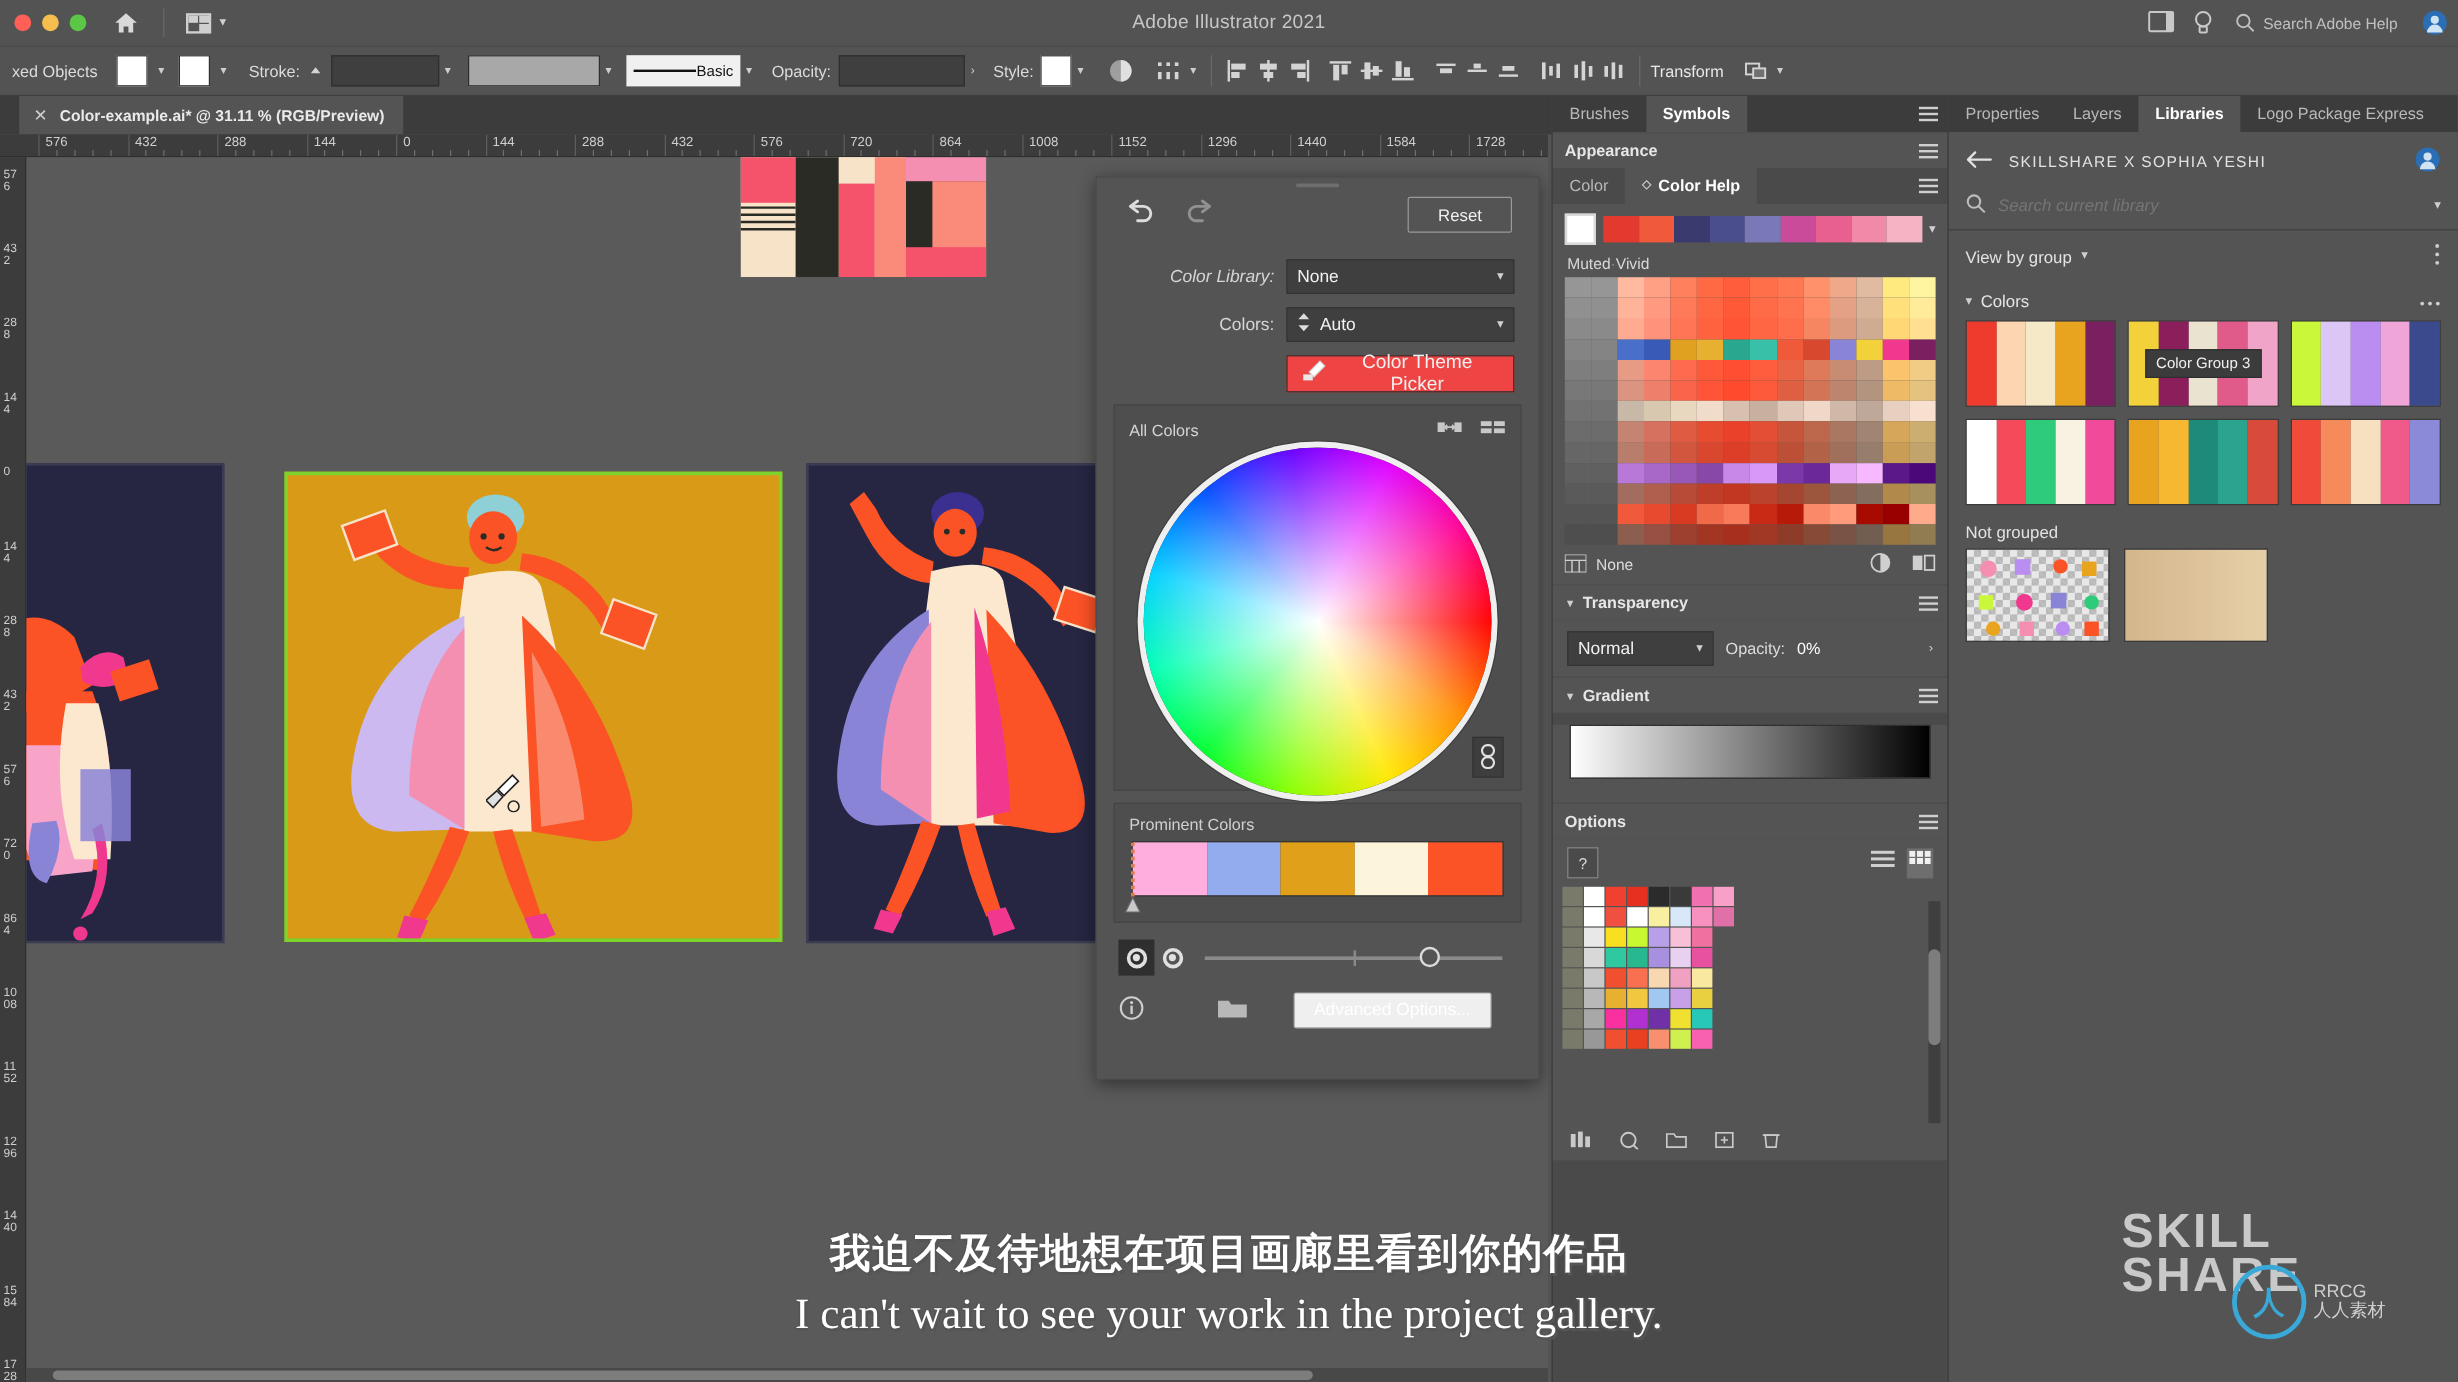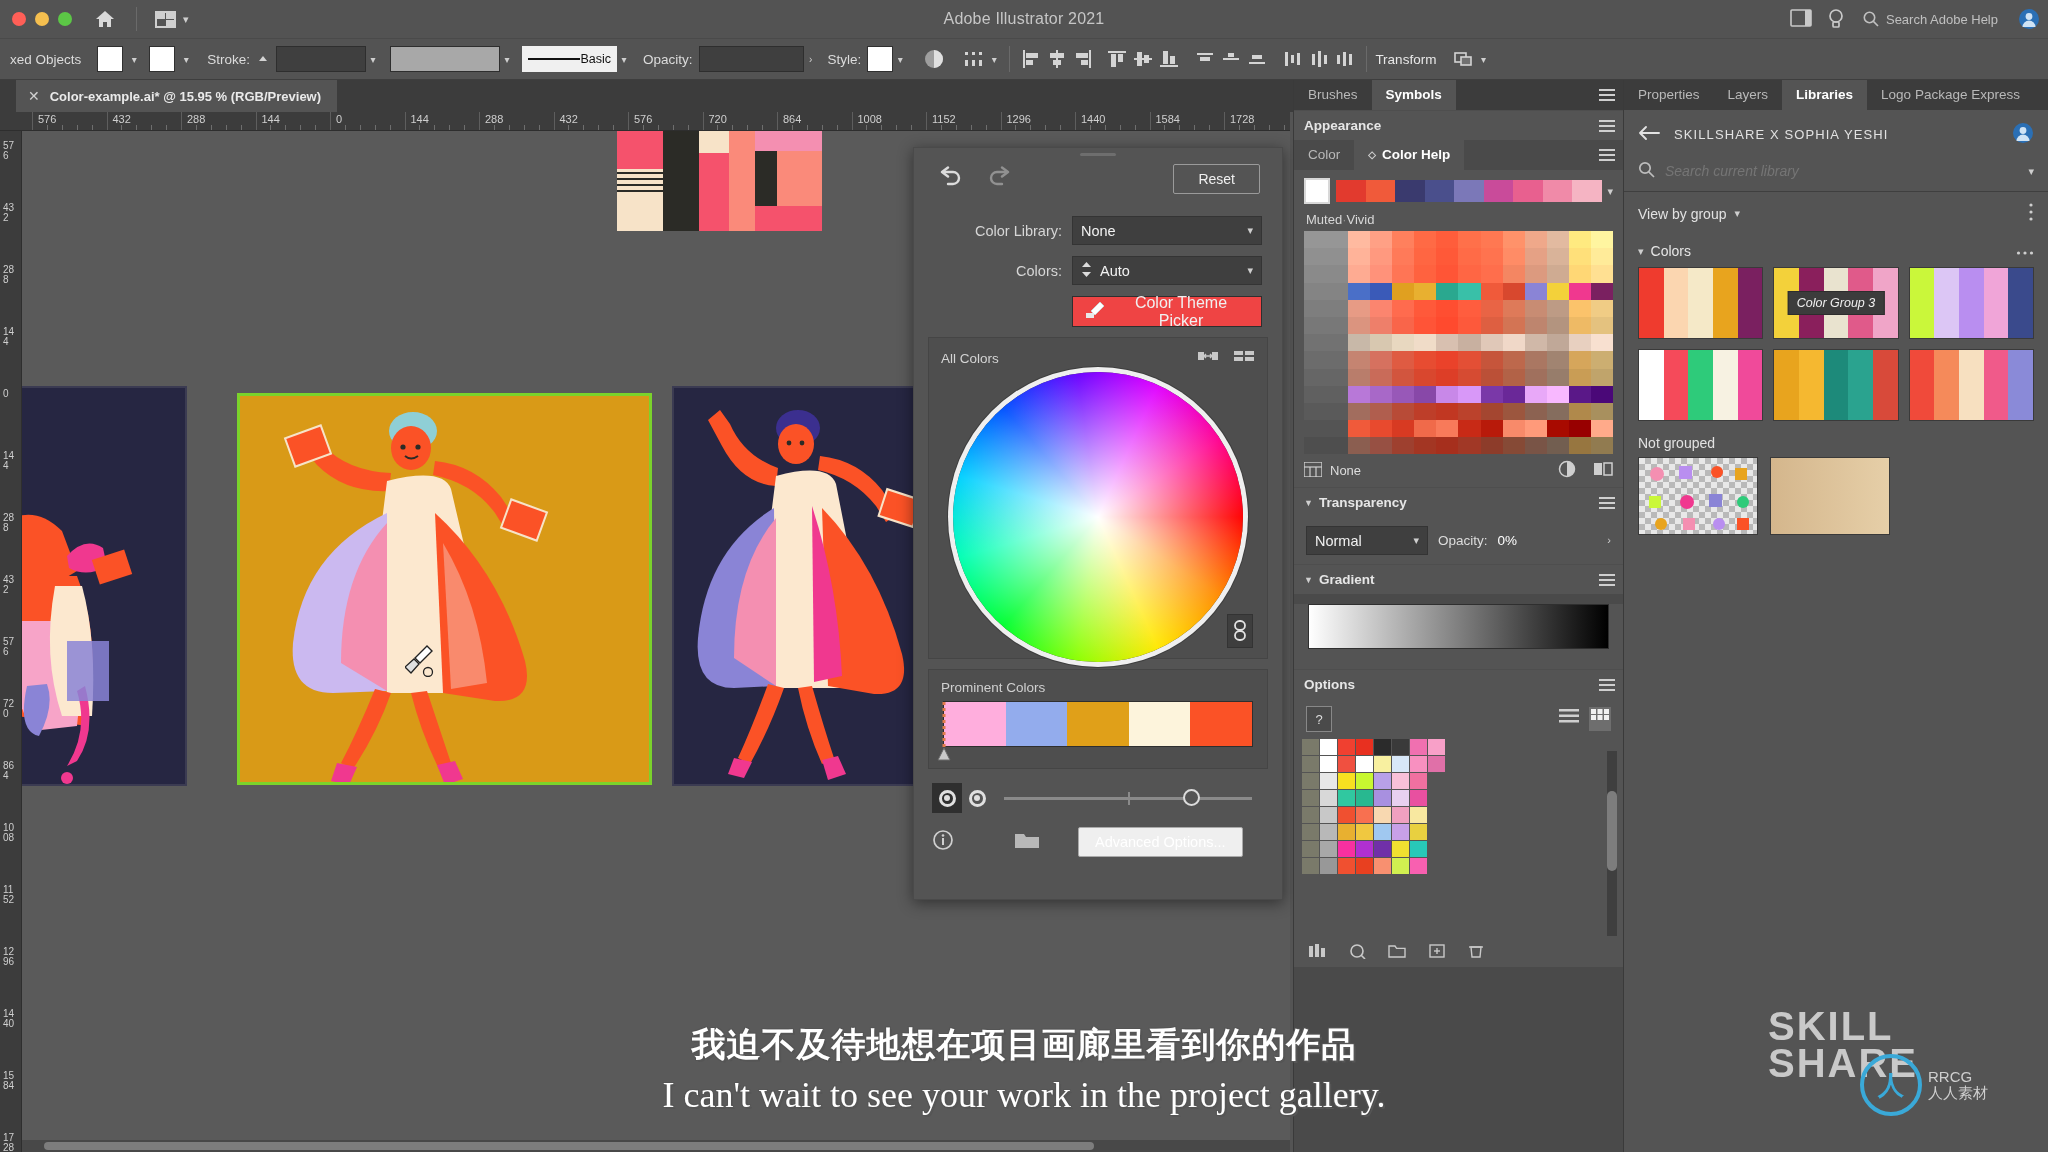--- a/index.html
+++ b/index.html
@@ -138,21 +138,21 @@
      border:1px solid #2f2f2f;}
 
   .lib-back{ display:flex; align-items:center; gap:14px; padding:12px 14px 8px; font-size:13px;
      letter-spacing:1.1px; color:#e2e2e2;}
   .lib-search{ display:flex; align-items:center; gap:10px; padding:6px 14px 10px; font-size:14px;
      color:#9a9a9a; border-bottom:1px solid #3f3f3f;}
   .lib-view{ display:flex; align-items:center; gap:8px; padding:10px 14px; font-size:14px; color:#e2e2e2;}
   .lib-sec{ display:flex; align-items:center; gap:7px; padding:8px 14px; font-size:14px; color:#e6e6e6;}
   .colorcards{ display:grid; grid-template-columns:repeat(3,1fr); gap:10px; padding:0 14px;}
   .ccard{ height:72px; display:flex; border:1px solid #3a3a3a; position:relative;}
-  .ccard div{ flex:1;font-style:italic; }
+  .ccard div{ flex:1; }
   .tip{ position:absolute; left:50%; top:50%; transform:translate(-50%,-50%); background:#3c3c3c;
      color:#f0f0f0; font-size:12.5px; padding:4px 8px; white-space:nowrap; border:1px solid #2d2d2d;}
   .notgrouped{ padding:14px 14px 6px; font-size:14px; color:#e2e2e2;}
   .ngrow{ display:flex; gap:12px; padding:0 14px;}
   .ngitem{ width:120px;height:78px;border:1px solid #3a3a3a;}
   .checker{ background-image:
       linear-gradient(45deg,#b9b9b9 25%,transparent 25%,transparent 75%,#b9b9b9 75%),
       linear-gradient(45deg,#b9b9b9 25%,#e8e8e8 25%,#e8e8e8 75%,#b9b9b9 75%);
      background-size:12px 12px; background-position:0 0,6px 6px;}
 
@@ -374,21 +374,21 @@
           <rect x="3" y="4" width="11" height="9" fill="none" stroke="#d4d4d4" stroke-width="1.6"></rect>
           <rect x="9" y="8" width="10" height="8" fill="#707070" stroke="#d4d4d4" stroke-width="1.6"></rect>
         </svg>
       </span>
     <span class="dd">▾</span>
   </div>
 
   <div class="tabbar">
     <div class="doctab">
       <span class="x">✕</span>
-      <span>Color-example.ai* @ 15.95 % (RGB/Preview)</span>
+      <span>Color-example.ai* @ 31.11 % (RGB/Preview)</span>
     </div>
   </div>
 
   <div class="hruler" id="hruler">
       <div class="tickM" style="left: 32px;"></div>
       <div class="tk" style="left: 38px;">576</div>
       <div class="tick" style="left: 46.9px;"></div>
       <div class="tick" style="left: 61.8px;"></div>
       <div class="tick" style="left: 76.7px;"></div>
       <div class="tick" style="left: 91.6px;"></div>
@@ -632,21 +632,21 @@
       <span class="ic" style="opacity:.45">
         <svg width="28" height="22" viewBox="0 0 28 22">
             <path d="M19 6 H11 a6 6 0 0 0 0 12 H16" fill="none" stroke="#dcdcdc" stroke-width="2.4" stroke-linecap="round"></path>
             <path d="M16 1.5 L22 6 L16 10.5" fill="none" stroke="#dcdcdc" stroke-width="2.4" stroke-linecap="round" stroke-linejoin="round"></path>
           </svg>
       </span>
       <button class="rc-reset">Reset</button>
     </div>
 
     <div class="rc-row" style="margin-top:22px;">
-      <span class="rc-lbl" style="width:130px;">Color Library:</span>
+      <span class="rc-lbl" style="width:130px;font-style:italic;">Color Library:</span>
       <span class="rc-select" style="width:190px; margin-left:10px;">
         <span>None</span>
         <span class="chev">▾</span>
       </span>
     </div>
 
     <div class="rc-row" style="margin-top:11px;">
       <span class="rc-lbl" style="width:130px;">Colors:</span>
       <span style="margin-left:10px; display:flex; align-items:center; width:190px;" class="rc-select">
         <span style="margin-right:8px;">

